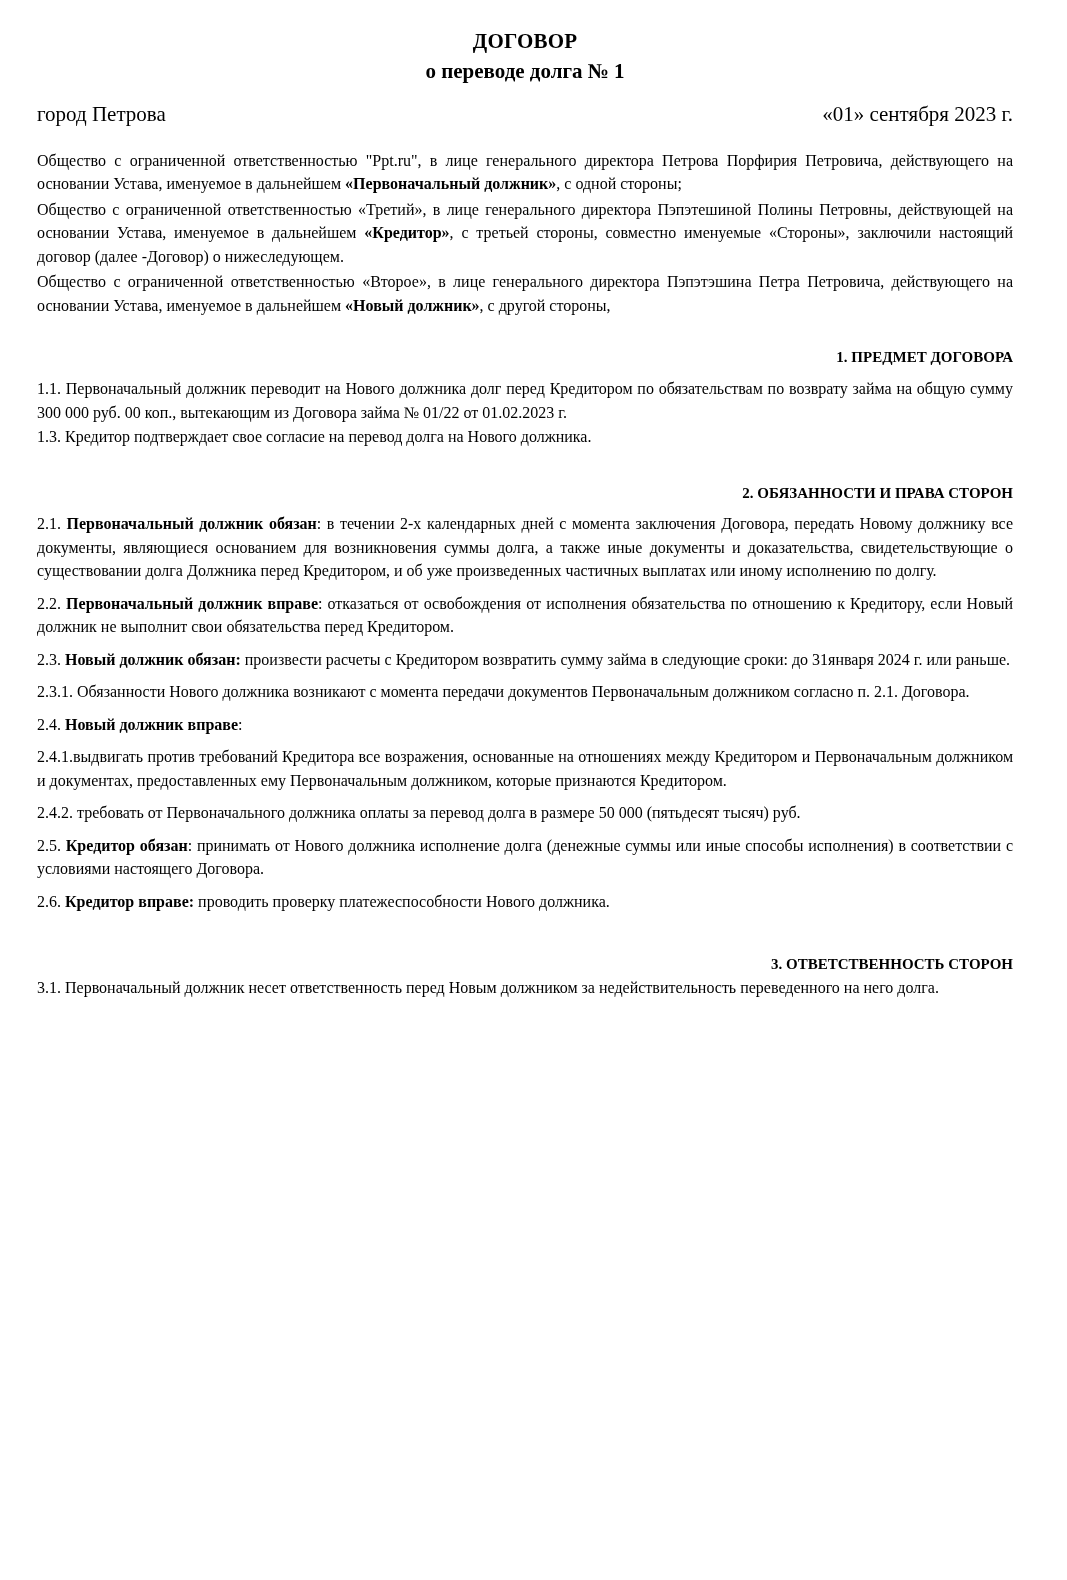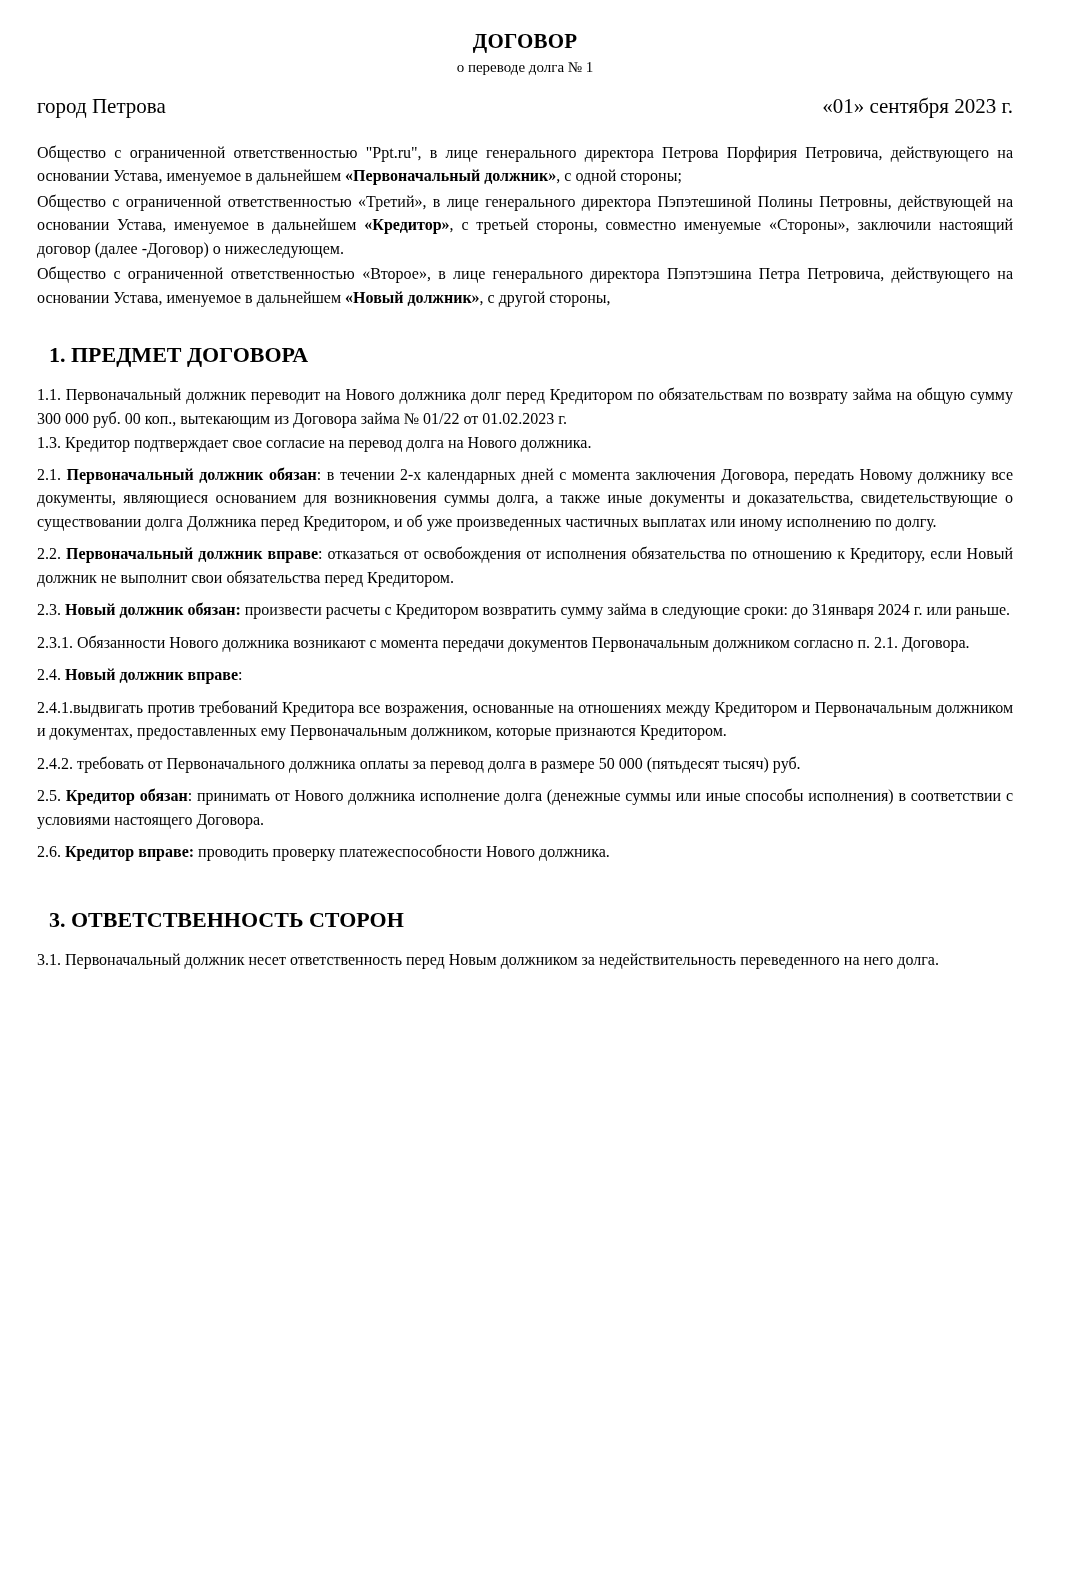--- a/index.html
+++ b/index.html
@@ -23,22 +23,22 @@
   
   .doc-title {
     text-align: center;
     font-weight: bold;
     font-size: 21px;
     line-height: 1.30;
     letter-spacing: 0.2px;
   }
   .doc-subtitle {
     text-align: center;
-    font-weight: normal;
-    font-size: 15px;
+    font-weight: bold;
+    font-size: 21px;
     line-height: 1.35;
     margin-top: 2px;
   }
   .placedate {
     display: flex;
     justify-content: space-between;
     align-items: baseline;
     font-size: 21px;
     margin-top: 16px;
   }
@@ -50,25 +50,25 @@
     font-size: 16px;
     line-height: 1.47;
     text-align: justify;
     text-justify: inter-word;
     margin: 0;
   }
   .preamble-block { margin-top: 22px; }
   .preamble-block .para + .para { margin-top: 2px; }
 
   .section-heading {
-    font-size: 22px;
+    font-size: 15px;
     font-weight: bold;
     line-height: 1.45;
-    text-align: left;
-    margin: 12px;
+    text-align: right;
+    margin: 0;
   }
   .sec-1 { margin-top: 30px; }
   .sec-2 { margin-top: 34px; }
   .sec-3 { margin-top: 40px; }
 
   .clause { margin-top: 9px; }
   .clause.tight { margin-top: 1px; }
   .clause.first { margin-top: 8px; }
 
   b, .b { font-weight: bold; }
@@ -93,20 +93,21 @@
     <p class="para"><span>Общество с ограниченной ответственностью «Третий»,    в лице генерального директора Пэпэтешиной Полины Петровны,  действующей на основании Устава, именуемое в дальнейшем </span><b>«Кредитор»</b><span>, с третьей стороны, совместно именуемые «Стороны», заключили настоящий договор (далее -Договор) о нижеследующем.</span></p>
 
     <p class="para"><span>Общество с ограниченной ответственностью «Второе», в лице генерального директора Пэпэтэшина Петра Петровича,  действующего на основании Устава, именуемое в дальнейшем </span><b>«Новый должник»</b><span>, с другой стороны,</span></p>
   </div>
 
   <div class="section-heading sec-1">1. ПРЕДМЕТ ДОГОВОРА</div>
 
   <p class="para clause first">1.1. Первоначальный должник переводит на Нового должника долг перед Кредитором по обязательствам по возврату займа   на общую сумму 300 000 руб. 00 коп., вытекающим из Договора займа  № 01/22 от  01.02.2023 г.</p>
   <p class="para clause tight">1.3. Кредитор подтверждает свое согласие на перевод долга на Нового должника.</p>
 
+  <div class="section-heading sec-2">2. ОБЯЗАННОСТИ И ПРАВА СТОРОН</div>
 
   <p class="para clause first"><span>2.1. </span><b>Первоначальный должник обязан</b><span>: в течении 2-х календарных дней с момента заключения Договора, передать Новому должнику все документы,     являющиеся основанием для возникновения суммы долга, а также иные документы и доказательства, свидетельствующие о существовании долга Должника перед Кредитором, и об уже  произведенных частичных выплатах или иному исполнению по долгу.</span></p>
 
   <p class="para clause"><span>2.2. </span><b>Первоначальный должник вправе</b><span>: отказаться от освобождения от исполнения обязательства по отношению к Кредитору, если Новый должник не выполнит свои обязательства перед Кредитором.</span></p>
 
   <p class="para clause"><span>2.3. </span><b>Новый должник обязан:</b><span> произвести расчеты с Кредитором возвратить сумму займа в следующие сроки: до 31января 2024 г. или раньше.</span></p>
 
   <p class="para clause">2.3.1. Обязанности Нового должника возникают с момента передачи документов Первоначальным должником согласно п. 2.1. Договора.</p>
 
   <p class="para clause"><span>2.4. </span><b>Новый должник вправе</b><span>:</span></p>

